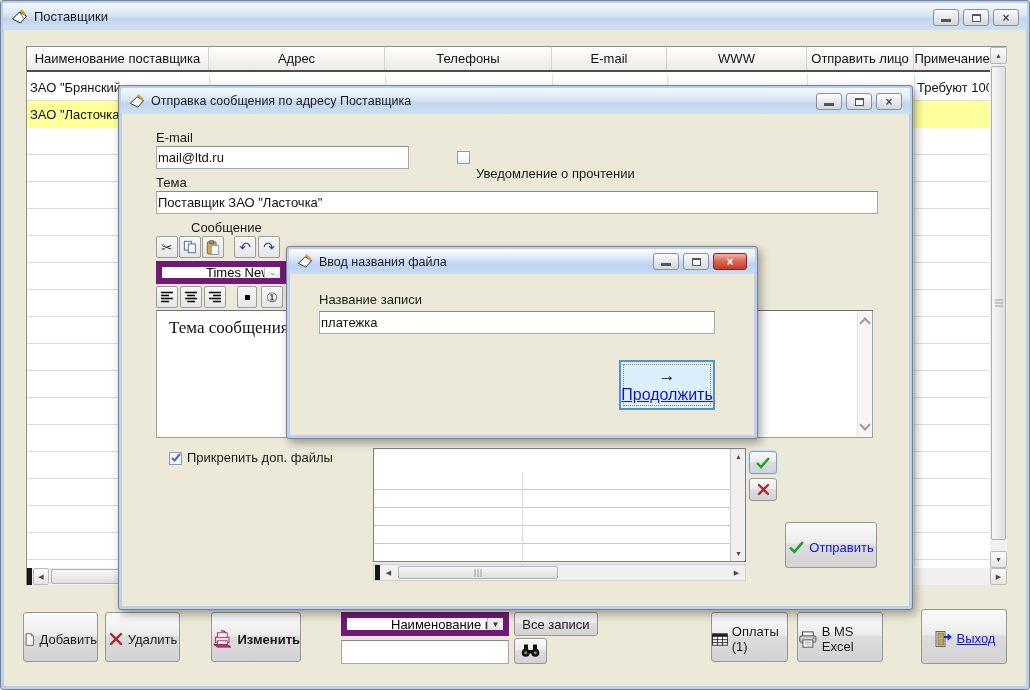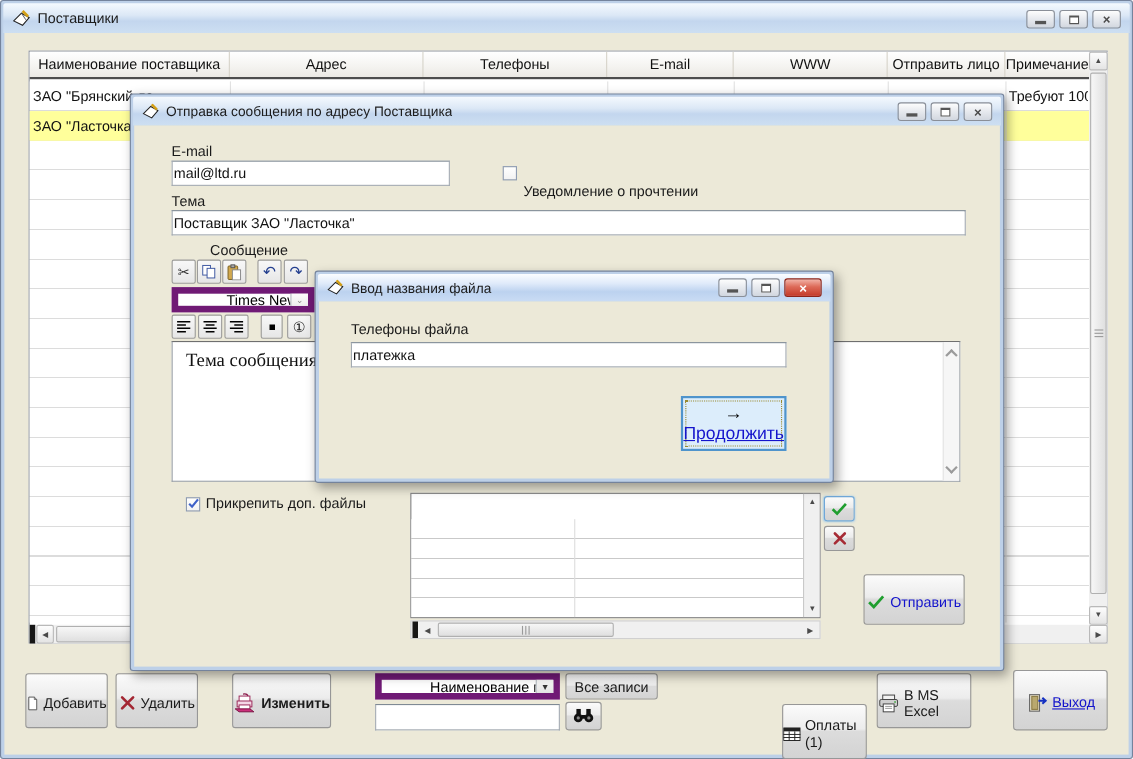--- a/index.html
+++ b/index.html
@@ -182,21 +182,21 @@
       <svg width="19" height="14" viewBox="0 0 19 13">
           <rect x="3" y="0" width="4" height="5" fill="#111"></rect>
           <rect x="12" y="0" width="4" height="5" fill="#111"></rect>
           <circle cx="4.7" cy="8.2" r="4" fill="#111"></circle>
           <circle cx="14.3" cy="8.2" r="4" fill="#111"></circle>
           <rect x="7.5" y="5.5" width="4" height="3.4" fill="#111"></rect>
           <circle cx="4.7" cy="8.2" r="1.5" fill="#888"></circle>
           <circle cx="14.3" cy="8.2" r="1.5" fill="#888"></circle>
         </svg>
     </div>
-    <div class="btn bigbtn" style="left:710px;top:611px;width:77px;height:50px;margin-top:28px;">
+    <div class="btn bigbtn" style="left:710px;top:611px;width:77px;height:50px;">
       <svg width="19" height="15" viewBox="0 0 18 14">
           <rect x="0.5" y="0.5" width="17" height="13" fill="#fff" stroke="#222"></rect>
           <rect x="0.5" y="0.5" width="17" height="3.5" fill="#222"></rect>
           <path d="M0 7.2 h18 M0 10.4 h18 M6.2 4 v10 M12 4 v10" stroke="#222" stroke-width="1"></path>
         </svg>
       <span class="cap">Оплаты (1)</span>
     </div>
     <div class="btn bigbtn" style="left:796px;top:611px;width:86px;height:50px;">
       <svg width="22" height="19" viewBox="0 0 22 19">
           <rect x="5" y="1" width="12" height="5" fill="#f2f2f2" stroke="#444"></rect>
@@ -369,21 +369,21 @@
         </div>
       <div class="cbtn">
           <span class="g-max"></span>
         </div>
       <div class="cbtn red">
           <span class="g-x">×</span>
         </div>
     </div>
     <div class="client" style="top:27px;"></div>
 
-    <div class="lbl" style="left:32px;top:45px;">Телефоны файла</div>
+    <div class="lbl" style="left:32px;top:45px;">Название записи</div>
     <input class="input" style="left: 32px; top: 64px; width: 396px; height: 23px;" value="платежка">
 
     <div style="position:absolute;left:332px;top:113px;width:96px;height:50px;background:#dcedfb;border:2px solid #4f94cc;">
       <div style="position:absolute;inset:2px;border:1px dotted #9a8a30;display:flex;flex-direction:column;align-items:center;justify-content:center;gap:2px;">
         <span style="font-size:17px;font-weight:bold;color:#000;line-height:1;">→</span>
         <span class="linkblue" style="font-size:16px;">Продолжить</span>
       </div>
     </div>
   </div>
 

